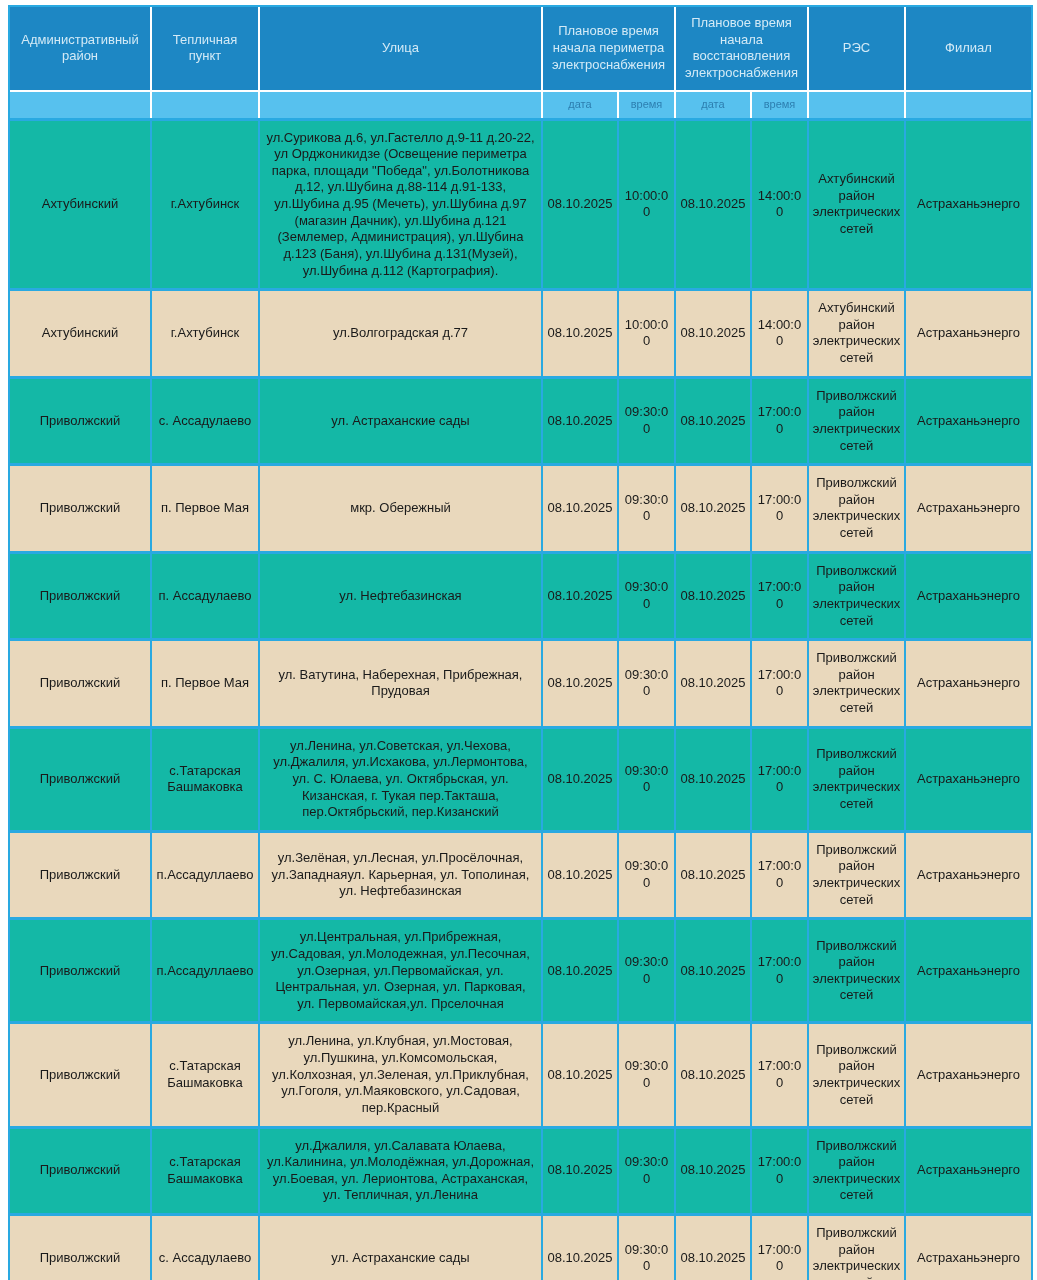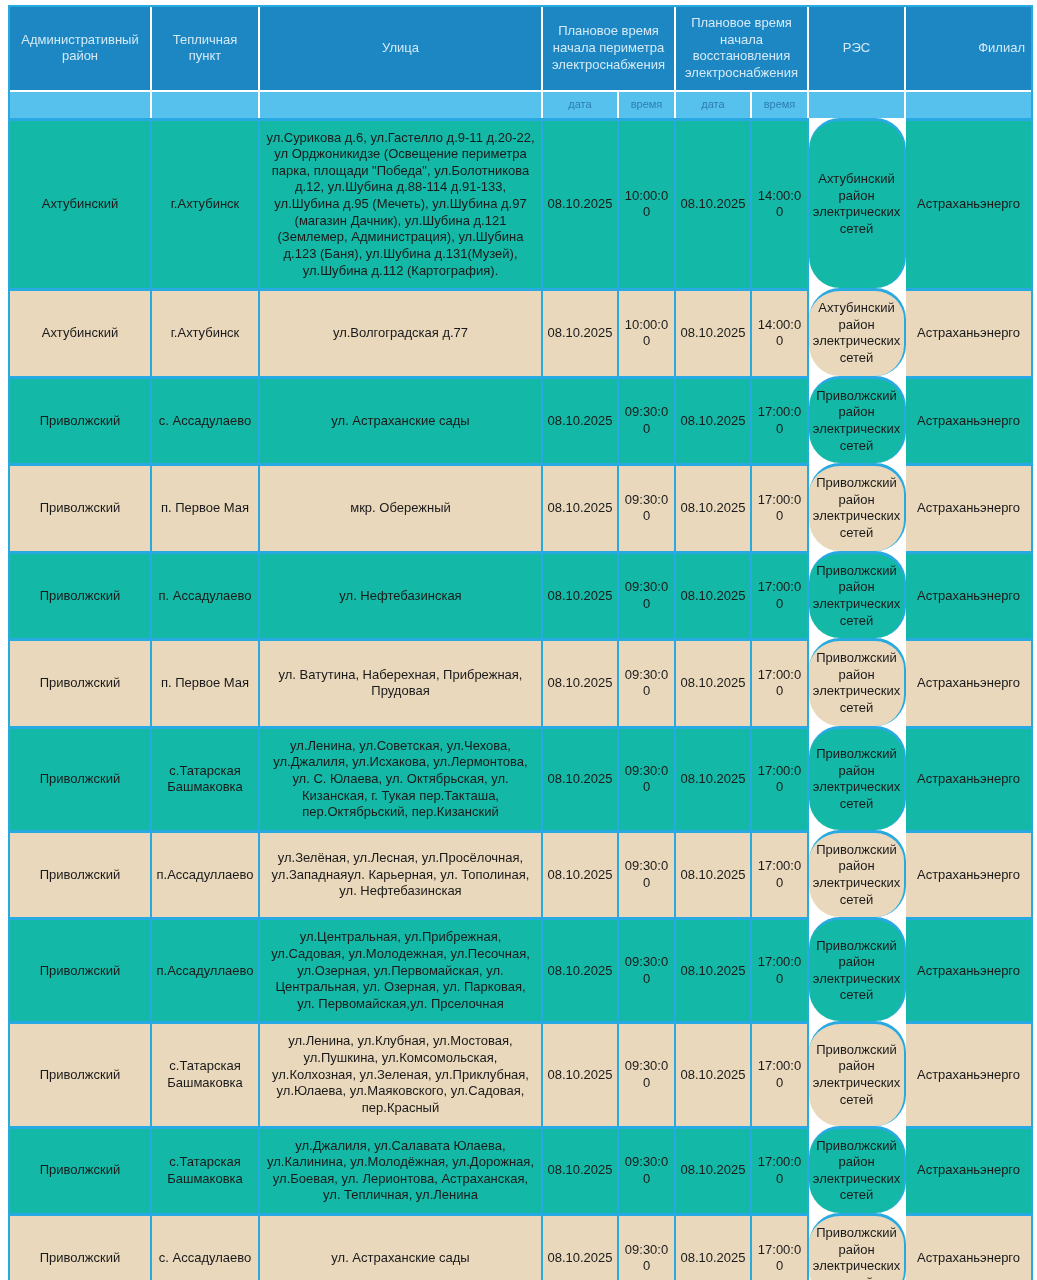--- a/index.html
+++ b/index.html
@@ -30,21 +30,21 @@
     color: var(--header-text, #d3eaf6);
     font-weight: 400;
     font-size: 13px;
     text-align: center;
     vertical-align: middle;
     padding: 8px 6px;
     height: 66px;
     border-right: 2px solid #ffffff;
     border-bottom: 2px solid #ffffff;
   }
-  thead tr.main-header th:last-child { border-right: none; text-align: right; }
+  thead tr.main-header th:last-child { border-right: none; }
   thead tr.sub-header th {
     background: var(--subheader-bg, #57c1ee);
     color: var(--subheader-text, #2d7fb0);
     font-weight: 400;
     font-size: 11px;
     text-align: center;
     vertical-align: middle;
     padding: 4px 2px;
     height: 18px;
     border-right: 2px solid #ffffff;
@@ -55,21 +55,21 @@
     vertical-align: middle;
     padding: 9px 4px;
     border-right: 2px solid var(--border, #29a9e1);
     border-top: 3px solid var(--border, #29a9e1);
     word-wrap: break-word;
   }
   tbody td:last-child { border-right: none; text-align: center; }
   tbody tr.row-white td { background: #14b8a6; }
   tbody tr.row-tan td { background: var(--row-tan, #e9d8bc); }
   tbody td.c-street { padding: 9px 6px; }
-  tbody td.c-res { padding: 9px 0; border-radius: 31px; }
+  tbody td.c-res { padding: 9px 0; }
 </style>
 </head>
 <body>
 
 <div class="page">
   <table class="outage">
     <colgroup>
       <col style="width:142px">
       <col style="width:108px">
       <col style="width:283px">
@@ -198,21 +198,21 @@
           <td class="c-date">08.10.2025</td>
           <td class="c-time">09:30:00</td>
           <td class="c-date">08.10.2025</td>
           <td class="c-time">17:00:00</td>
           <td class="c-res">Приволжский район электрических сетей</td>
           <td class="c-branch">Астраханьэнерго</td>
         </tr>
         <tr class="row-tan">
           <td class="c-district">Приволжский</td>
           <td class="c-settlement">с.Татарская Башмаковка</td>
-          <td class="c-street">ул.Ленина, ул.Клубная, ул.Мостовая, ул.Пушкина, ул.Комсомольская, ул.Колхозная, ул.Зеленая, ул.Приклубная, ул.Юлаева, ул.Маяковского, ул.Садовая, пер.Красный</td>
+          <td class="c-street">ул.Ленина, ул.Клубная, ул.Мостовая, ул.Пушкина, ул.Комсомольская, ул.Колхозная, ул.Зеленая, ул.Приклубная, ул.Гоголя, ул.Маяковского, ул.Садовая, пер.Красный</td>
           <td class="c-date">08.10.2025</td>
           <td class="c-time">09:30:00</td>
           <td class="c-date">08.10.2025</td>
           <td class="c-time">17:00:00</td>
           <td class="c-res">Приволжский район электрических сетей</td>
           <td class="c-branch">Астраханьэнерго</td>
         </tr>
         <tr class="row-white">
           <td class="c-district">Приволжский</td>
           <td class="c-settlement">с.Татарская Башмаковка</td>

